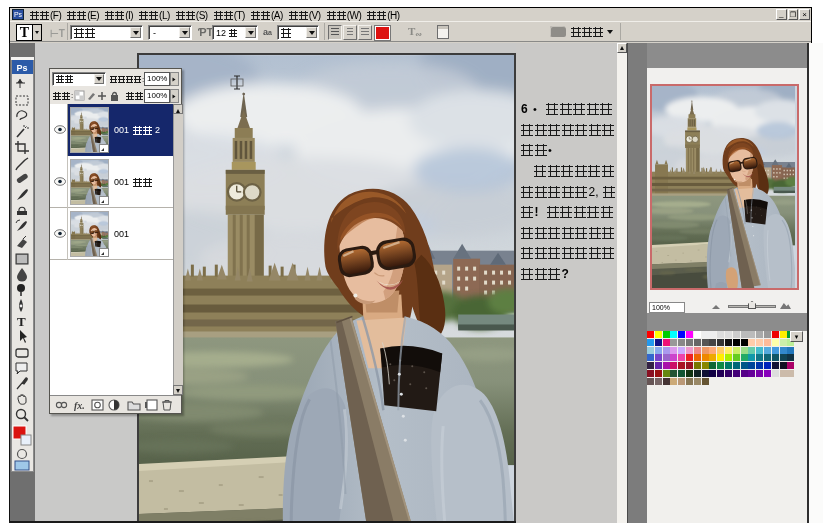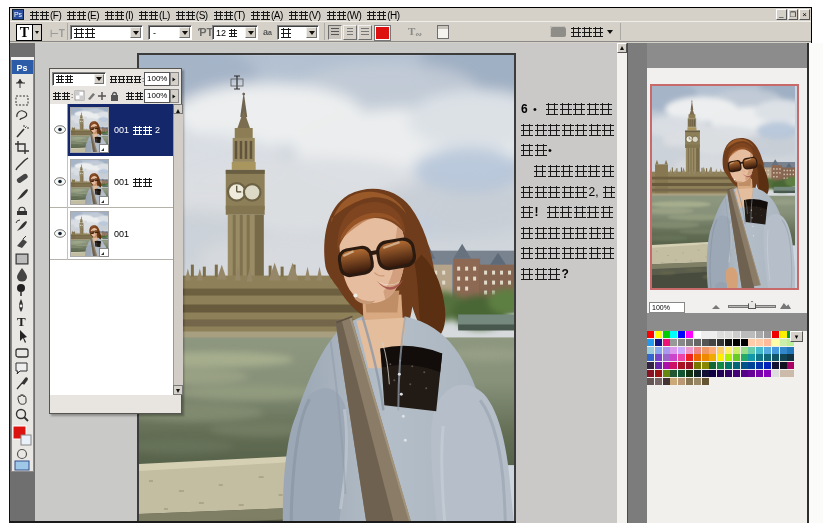--- a/index.html
+++ b/index.html
@@ -539,20 +539,37 @@
           <svg width="37" height="44" viewBox="0 0 376 521" preserveAspectRatio="xMidYMin slice" style="display:block">
             <use href="#photo"></use>
           </svg>
         <div class="abs" style="right:-1px;bottom:-1px;width:10px;height:9px;background:#fff;border:1px solid #888"><svg width="8" height="7">
               <path d="M1,5 L4,5 L4,2 Z" fill="#333"></path>
             </svg></div>
         </div>
       <div class="abs" style="left:64px;top:21px;color:#000;font-size:9px">001</div>
     </div>
 
+    <div class="abs" style="left:0;top:326px;width:131px;height:18px;background:#e8e5e0;border-top:1px solid #888">
+      <svg width="131" height="18">
+        <g fill="none" stroke="#555" stroke-width="1.1">
+          <circle cx="9" cy="9" r="2.6"></circle>
+            <circle cx="14" cy="9" r="2.6"></circle>
+          <text x="24" y="13" font-size="10" font-style="italic" font-weight="bold" font-family="Liberation Serif" fill="#444" stroke="none">fx.</text>
+          <rect x="42" y="4" width="11" height="10" fill="#fff"></rect>
+            <circle cx="47.5" cy="9" r="2.8"></circle>
+          <circle cx="64" cy="9" r="5" fill="#fff"></circle>
+            <path d="M64,4 a5,5 0 0 1 0,10 Z" fill="#333" stroke="none"></path>
+          <path d="M78,6 l4,0 1.5,2 6.5,0 0,6 -12,0 Z" fill="#ddd"></path>
+          <rect x="97" y="4" width="10" height="10" fill="#fff"></rect>
+            <rect x="95" y="6" width="2" height="6" fill="#555" stroke="none"></rect>
+          <path d="M113,6 l8,0 -1,8 -6,0 Z M112,6 l10,0 M115,6 l0,-1.5 4,0 0,1.5" stroke-width="1"></path>
+        </g>
+      </svg>
+    </div>
   </div>
   <svg width="0" height="0" style="position:absolute">
   <defs>
   <symbol id="photo" viewBox="0 0 376 521">
     <defs>
       <linearGradient id="skyg" x1="0" y1="0" x2="0" y2="1">
         <stop offset="0" stop-color="#b2c0d1"></stop>
               <stop offset=".4" stop-color="#cbd3da"></stop>
               <stop offset="1" stop-color="#d9dcde"></stop>
       </linearGradient>

